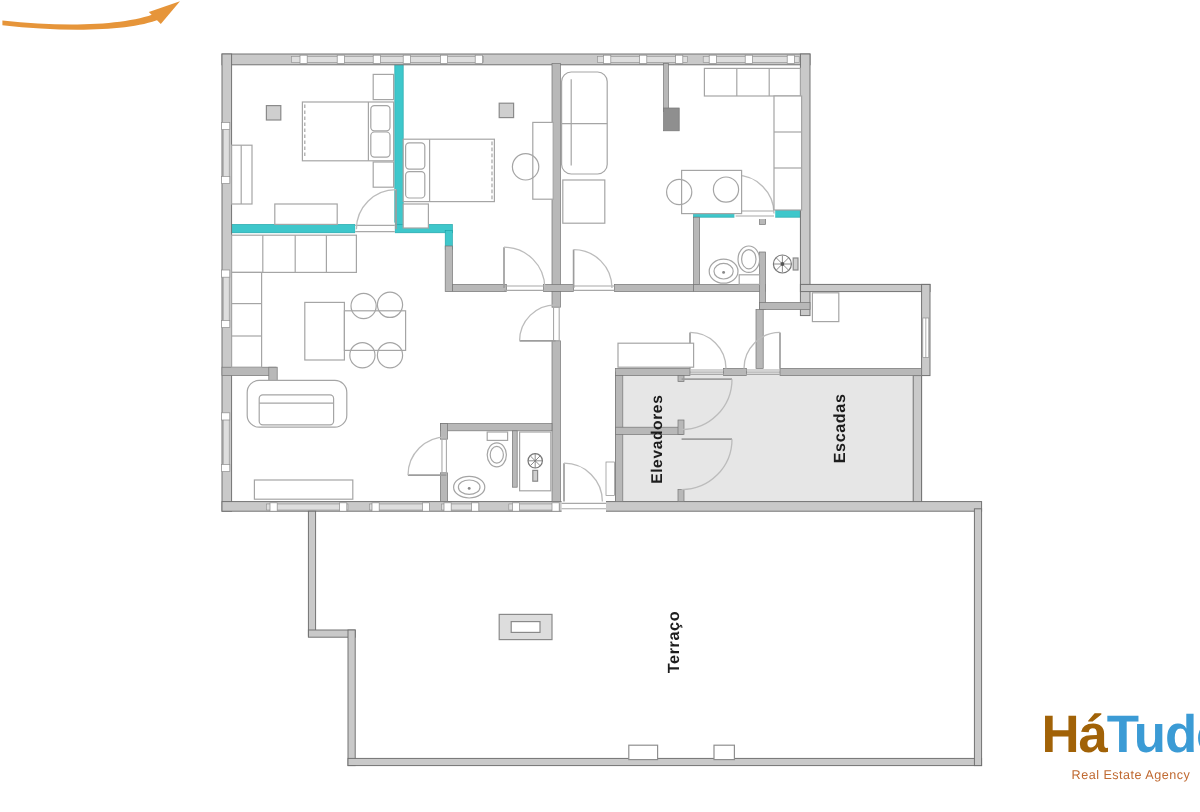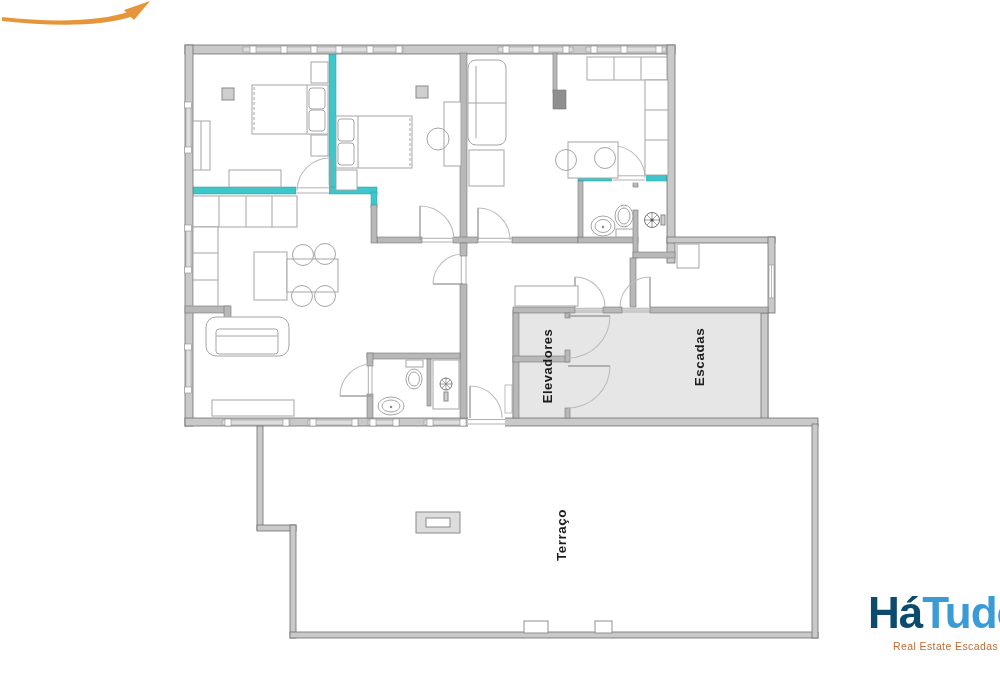--- a/index.html
+++ b/index.html
@@ -6,21 +6,21 @@
   .stage{position:relative;width:1000px;height:677px;background:#fff;overflow:hidden;
          font-family:"Liberation Sans",sans-serif;}
   .stage svg{position:absolute;left:0;top:0;}
   .room-label{font-family:"Liberation Sans",sans-serif;font-weight:bold;fill:#1d1d1d;letter-spacing:.5px;}
   
   .watermark{position:absolute;left:750px;top:598px;white-space:nowrap;z-index:1;}
   .watermark .wm-e{font-family:"Liberation Serif",serif;font-size:56px;color:#b7a47e;font-weight:400;}
   .watermark .wm-rest{font-family:"Liberation Sans",sans-serif;font-size:47px;color:#9c9c9c;letter-spacing:1px;}
   .agency{position:absolute;left:868px;top:588px;white-space:nowrap;z-index:3;
           font-size:44px;font-weight:bold;letter-spacing:-1px;}
-  .agency .ag-first{color:#0c4a6e;}
+  .agency .ag-first{color:#a16207;}
   .agency .ag-second{color:#3b9bd5;}
   .tagline{position:absolute;left:893px;top:640px;font-size:10.5px;color:#c06a32;z-index:4;letter-spacing:.4px;}
   .swoosh{position:absolute;left:842px;top:633px;z-index:2;}
 </style>
 </head>
 <body>
 
 <div class="stage">
 
 <svg width="1000" height="677" viewBox="0 0 1000 677">
@@ -297,15 +297,15 @@
 </svg>
 
 
   <svg class="swoosh" width="152" height="30" viewBox="0 0 152 30">
     <path d="M2 17 C55 23 105 21 130 11 L133 16 C108 26 55 27 2 21 Z" fill="#e6953a"></path>
     <path d="M150 1 L124 10 L134 20 Z" fill="#e6953a"></path>
   </svg>
 
   <div class="agency"><span class="ag-first">Há</span><span class="ag-second">Tudo</span></div>
 
-  <div class="tagline">Real Estate Escadas</div>
+  <div class="tagline">Real Estate Agency</div>
 
 </div>
 
 </body></html>

